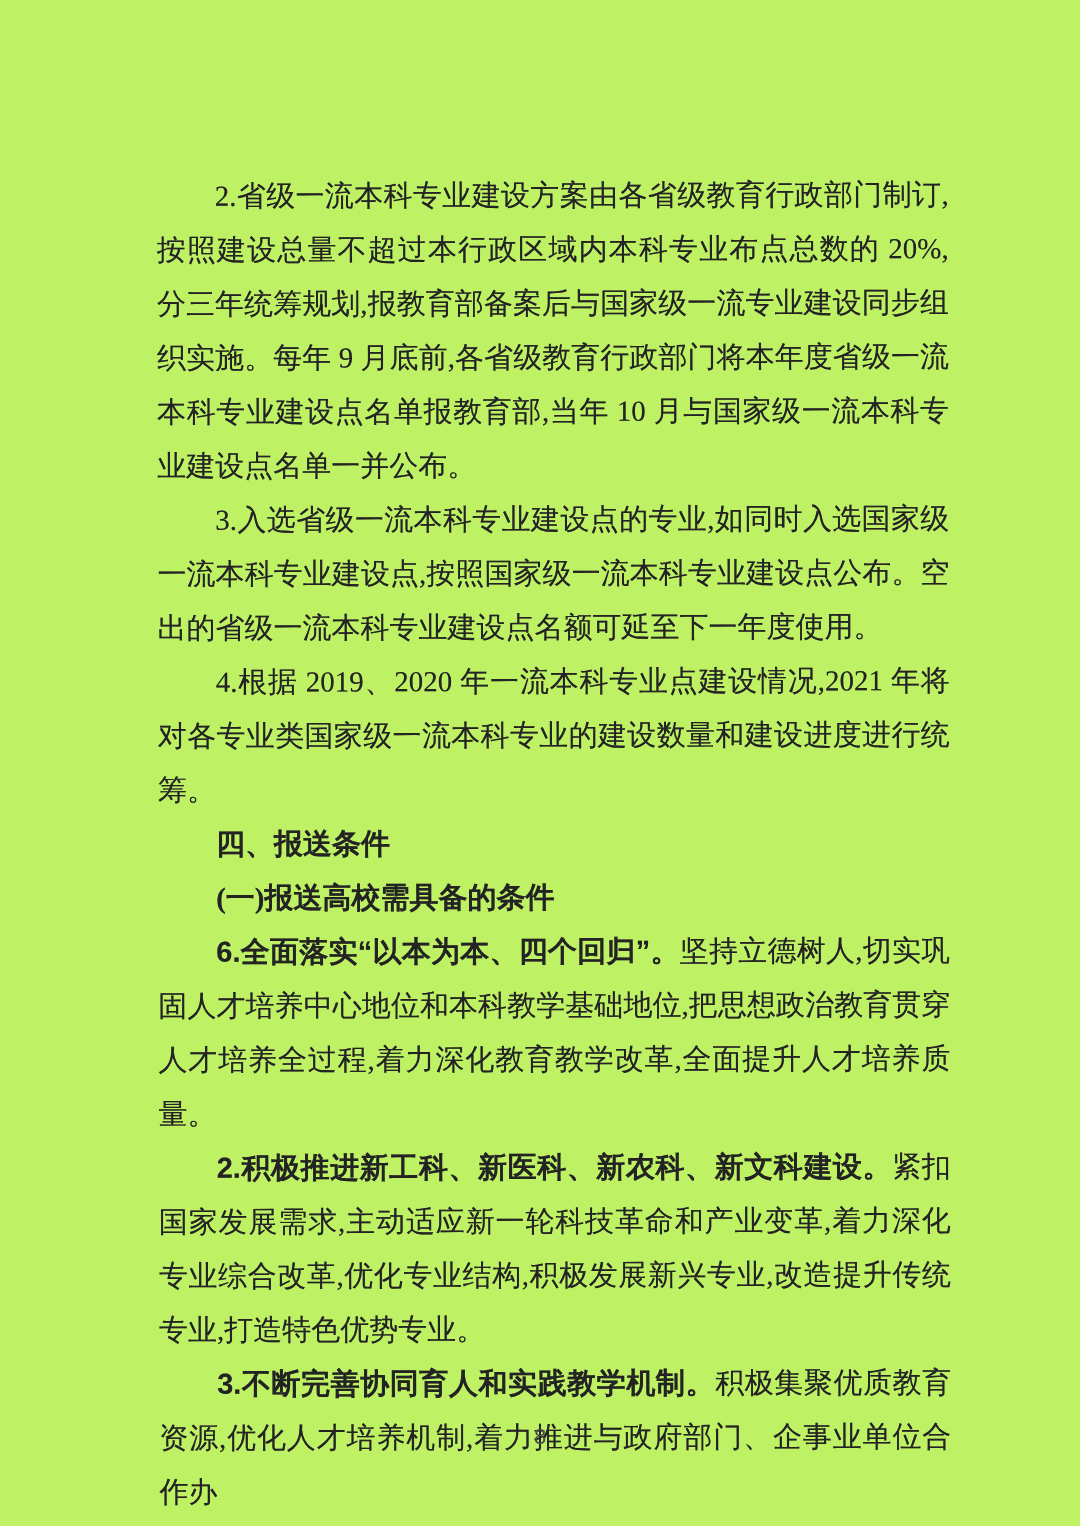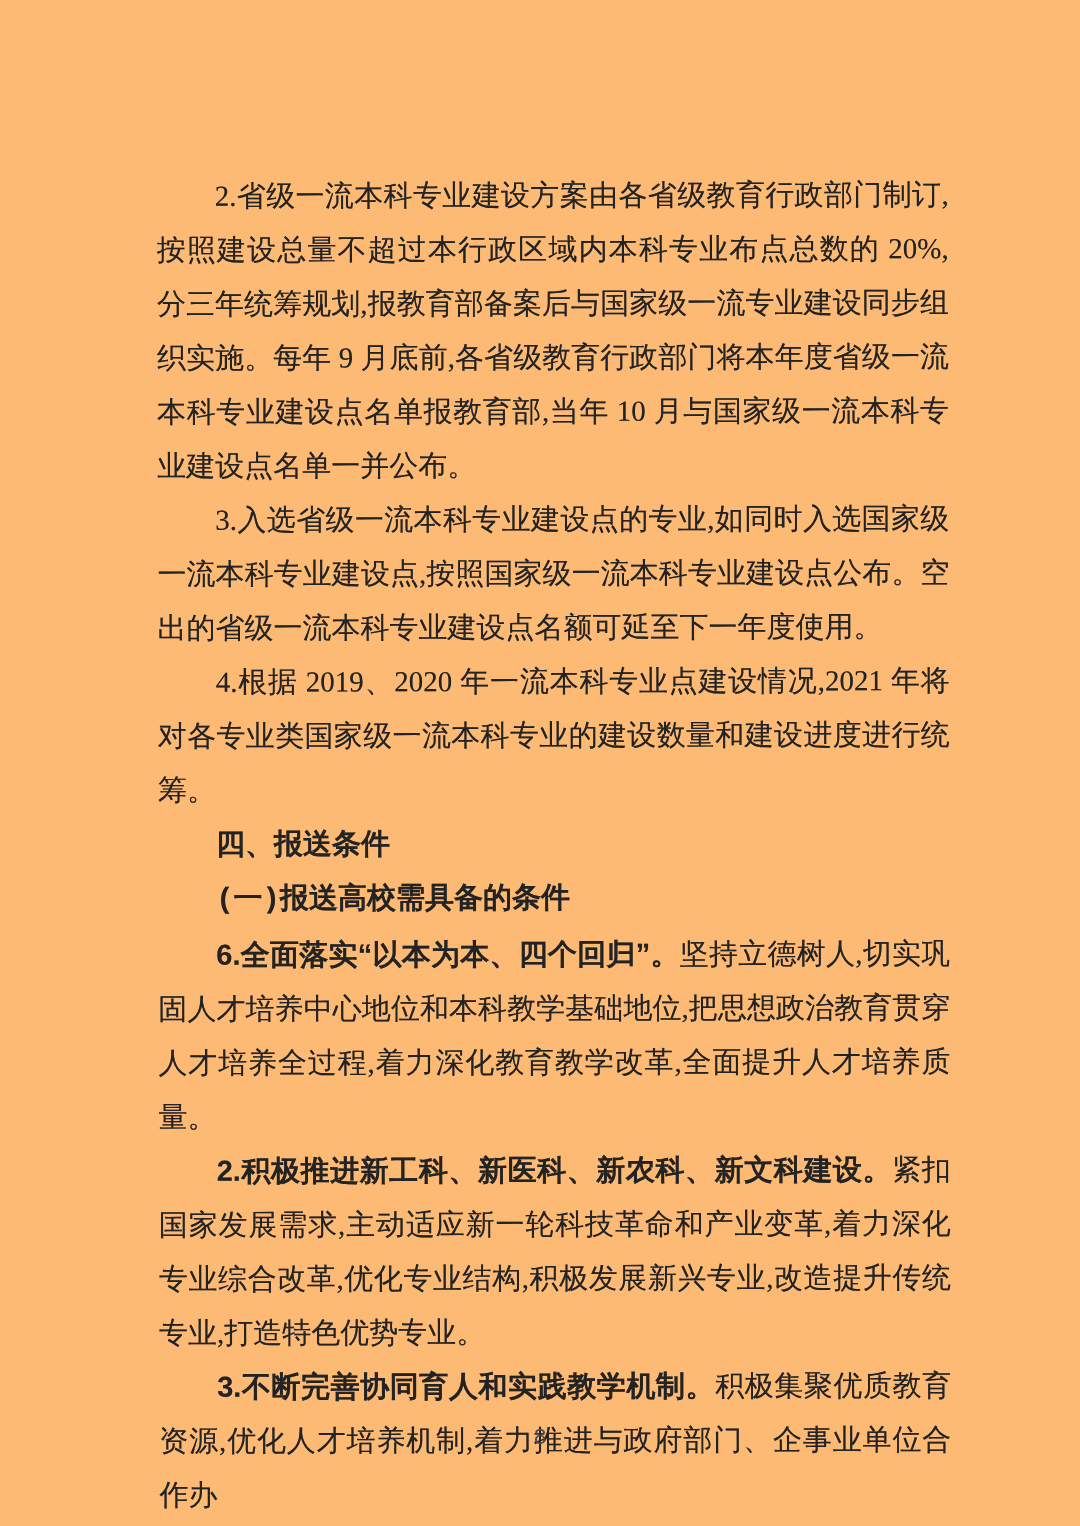--- a/index.html
+++ b/index.html
@@ -4,21 +4,21 @@
 <style>
   html, body {
     margin: 0;
     padding: 0;
     background: #fdfdfd;
   }
   .page {
     position: relative;
     width: 1080px;
     height: 1526px;
-    background: #fdba74;
+    background: #bef264;
     overflow: hidden;
     font-family: "Liberation Serif", "DejaVu Serif", serif;
     color: #232323;
   }
   .doc {
     position: absolute;
     top: 168px;
     left: 158px;
     width: 792px;
     transform: rotate(-0.12deg);
@@ -41,21 +41,21 @@
     font-weight: bold;
     font-family: "Liberation Sans", "DejaVu Sans", sans-serif;
     text-align: left;
   }
   .para.heading1 .run { font-weight: bold; }
   .para.heading2 {
     font-weight: bold;
     text-align: left;
   }
   .para.heading2 .run.bold {
-    font-family: Liberation Mono, monospace;
+    font-family: Liberation Serif, serif;
   }
   .footer {
     position: absolute;
     top: 1422px;
     left: 0;
     width: 100%;
     text-align: center;
   }
   .pagenum {
     font-size: 22px;

